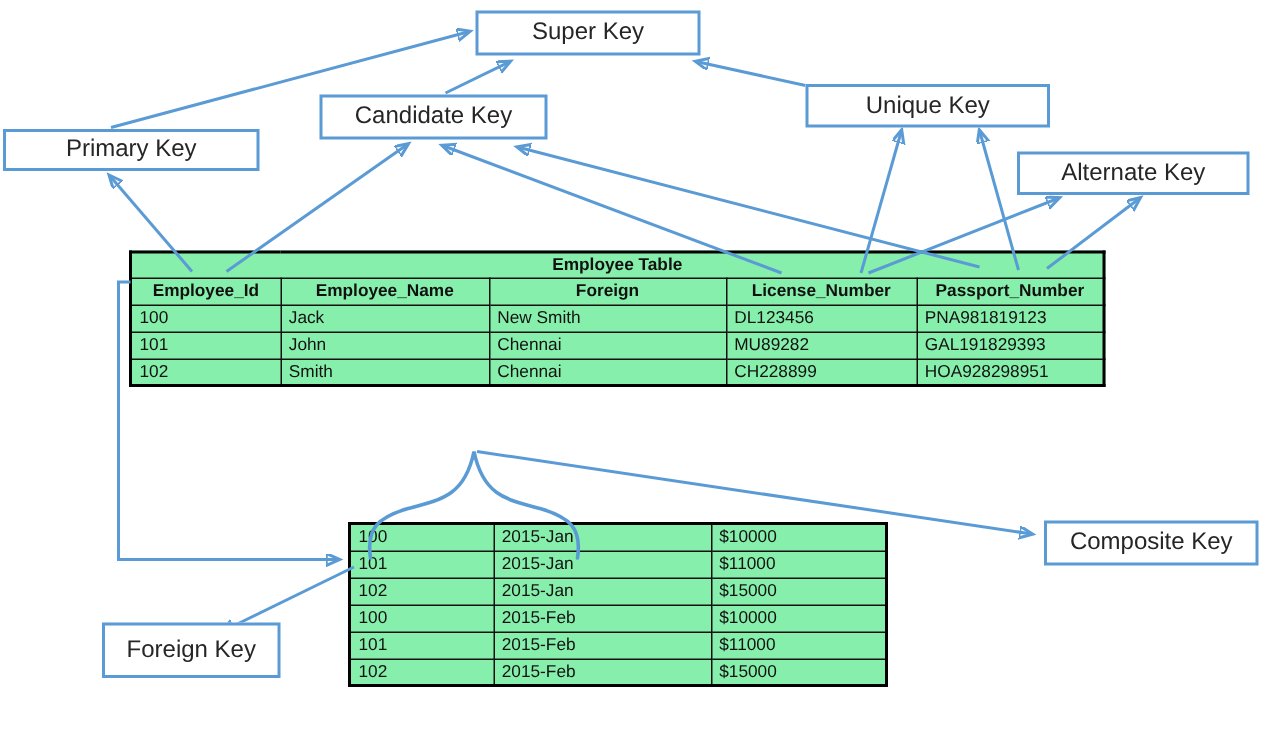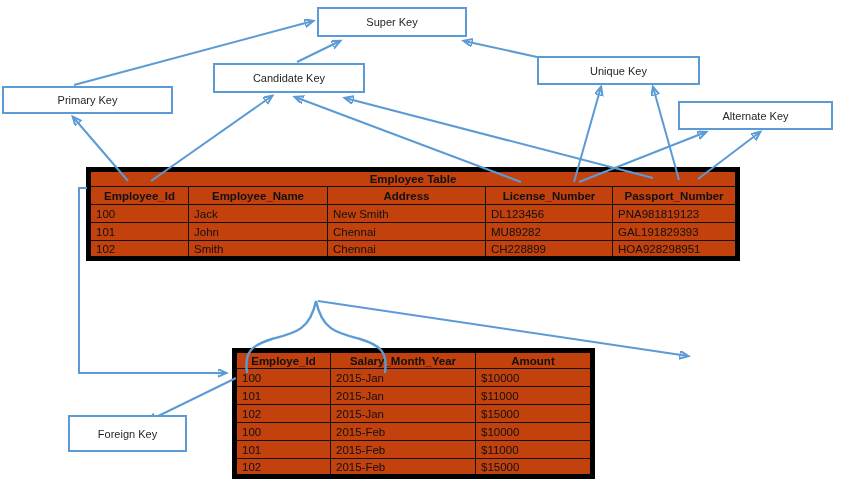--- a/index.html
+++ b/index.html
@@ -4,27 +4,27 @@
 <style>
   html,body{margin:0;padding:0;background:#ffffff;}
   #canvas{
     position:relative;width:845px;height:502px;background:#ffffff;overflow:hidden;
     font-family:"Liberation Sans",sans-serif;color:#1f1f1f;
   }
   
   .keybox{
     position:absolute;box-sizing:border-box;border:2px solid #5B9BD5;background:#ffffff;
     display:flex;align-items:center;justify-content:center;
-    font-size:11px;color:#262626;z-index:3;
+    font-size:16px;color:#262626;z-index:3;
   }
   
   table.dtab{
     position:absolute;border-collapse:collapse;table-layout:fixed;
-    background:#c2410c;z-index:1;font-size:11.5px;color:#111111;
-    border:5px solid #000000;
+    background:#86efac;z-index:1;font-size:11.5px;color:#111111;
+    border:2px solid #000000;
   }
   table.dtab td{
     border:1.4px solid #111111;height:18px;padding:0 0 0 5px;
     overflow:hidden;white-space:nowrap;box-sizing:border-box;
   }
   table.dtab td.title{font-weight:bold;text-align:center;padding:0;height:17px;}
   table.dtab td.hdr{font-weight:bold;text-align:center;padding:0;margin-top:48px;}
   
   #arrows{position:absolute;left:0;top:0;z-index:2;}
   #arrows line, #arrows polyline, #arrows path{stroke:#5B9BD5;stroke-width:2;fill:none;}
@@ -70,40 +70,43 @@
     </div>
   <div class="keybox" style="left:2px;top:86px;width:171px;height:28px;">
       <span>Primary Key</span>
     </div>
   <div class="keybox" style="left:678px;top:101px;width:155px;height:29px;">
       <span>Alternate Key</span>
     </div>
   <div class="keybox" style="left:537px;top:56px;width:163px;height:29px;">
       <span>Unique Key</span>
     </div>
+  <div class="keybox" style="left:696px;top:347px;width:143px;height:30px;">
+      <span>Composite Key</span>
+    </div>
   <div class="keybox" style="left:68px;top:415px;width:119px;height:37px;">
       <span>Foreign Key</span>
     </div>
 
   <table class="dtab" style="left:86px;top:167px;width:649px;">
     <colgroup>
         <col style="width:100px">
         <col style="width:139px">
         <col style="width:158px">
         <col style="width:127px">
         <col style="width:125px">
       </colgroup>
     <tbody>
         <tr>
           <td class="title" colspan="5">Employee Table</td>
         </tr>
     <tr>
       <td class="hdr">Employee_Id</td>
       <td class="hdr">Employee_Name</td>
-      <td class="hdr">Address</td>
+      <td class="hdr">Foreign</td>
       <td class="hdr">License_Number</td>
       <td class="hdr">Passport_Number</td>
     </tr>
     <tr>
       <td>100</td>
       <td>Jack</td>
       <td>New Smith</td>
       <td>DL123456</td>
       <td>PNA981819123</td>
     </tr>
@@ -124,25 +127,20 @@
   </tbody>
     </table>
 
   <table class="dtab" style="left:232px;top:348px;width:358px;">
     <colgroup>
         <col style="width:96px">
         <col style="width:145px">
         <col style="width:117px">
       </colgroup>
     <tbody>
-    <tr>
-      <td class="hdr">Employe_Id</td>
-      <td class="hdr">Salary_Month_Year</td>
-      <td class="hdr">Amount</td>
-    </tr>
     <tr>
       <td>100</td>
       <td>2015-Jan</td>
       <td>$10000</td>
     </tr>
     <tr>
       <td>101</td>
       <td>2015-Jan</td>
       <td>$11000</td>
     </tr>

